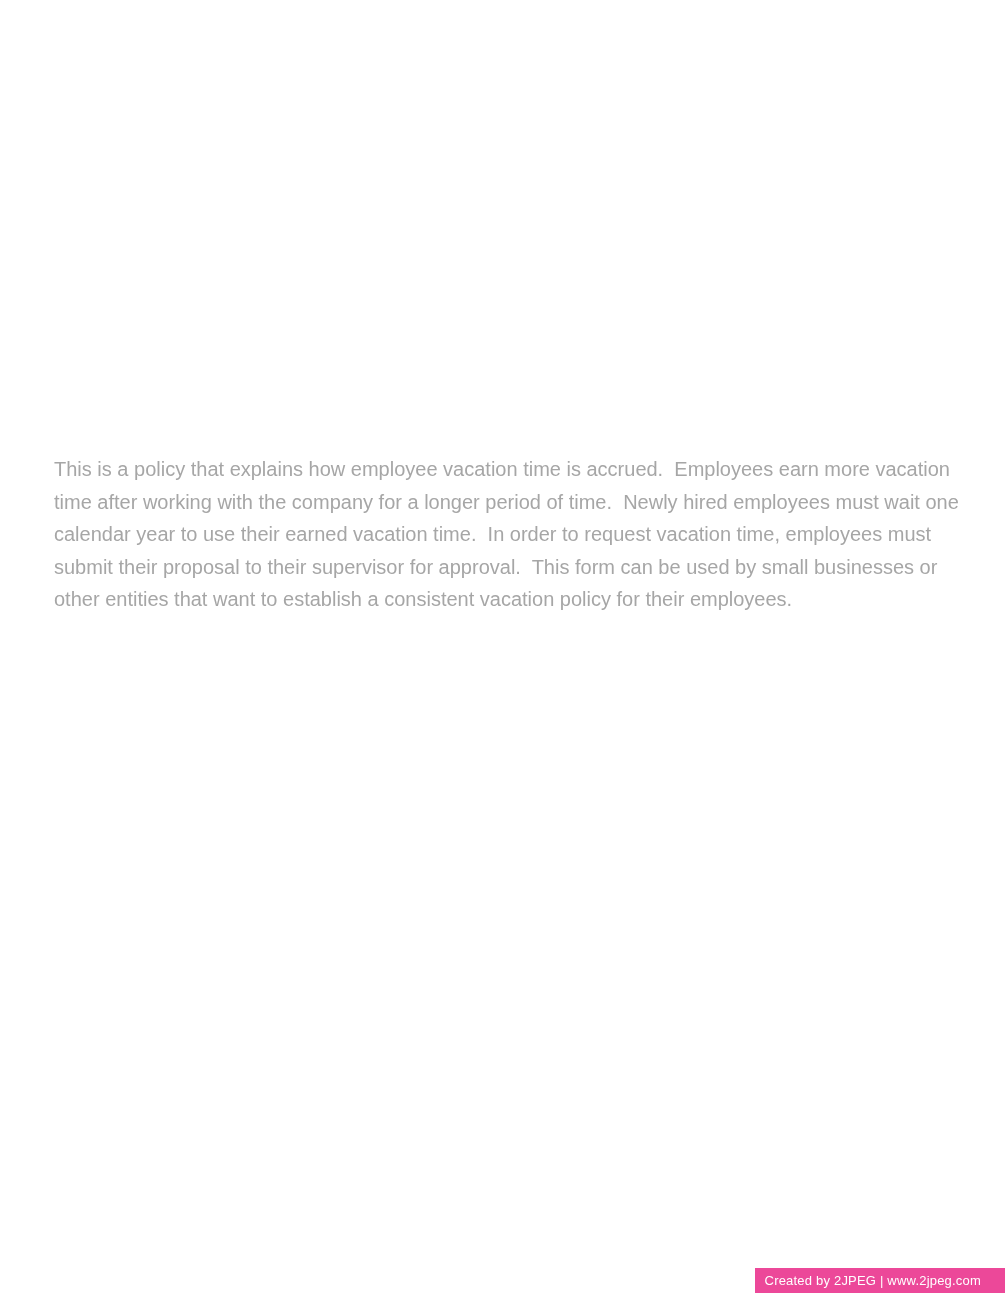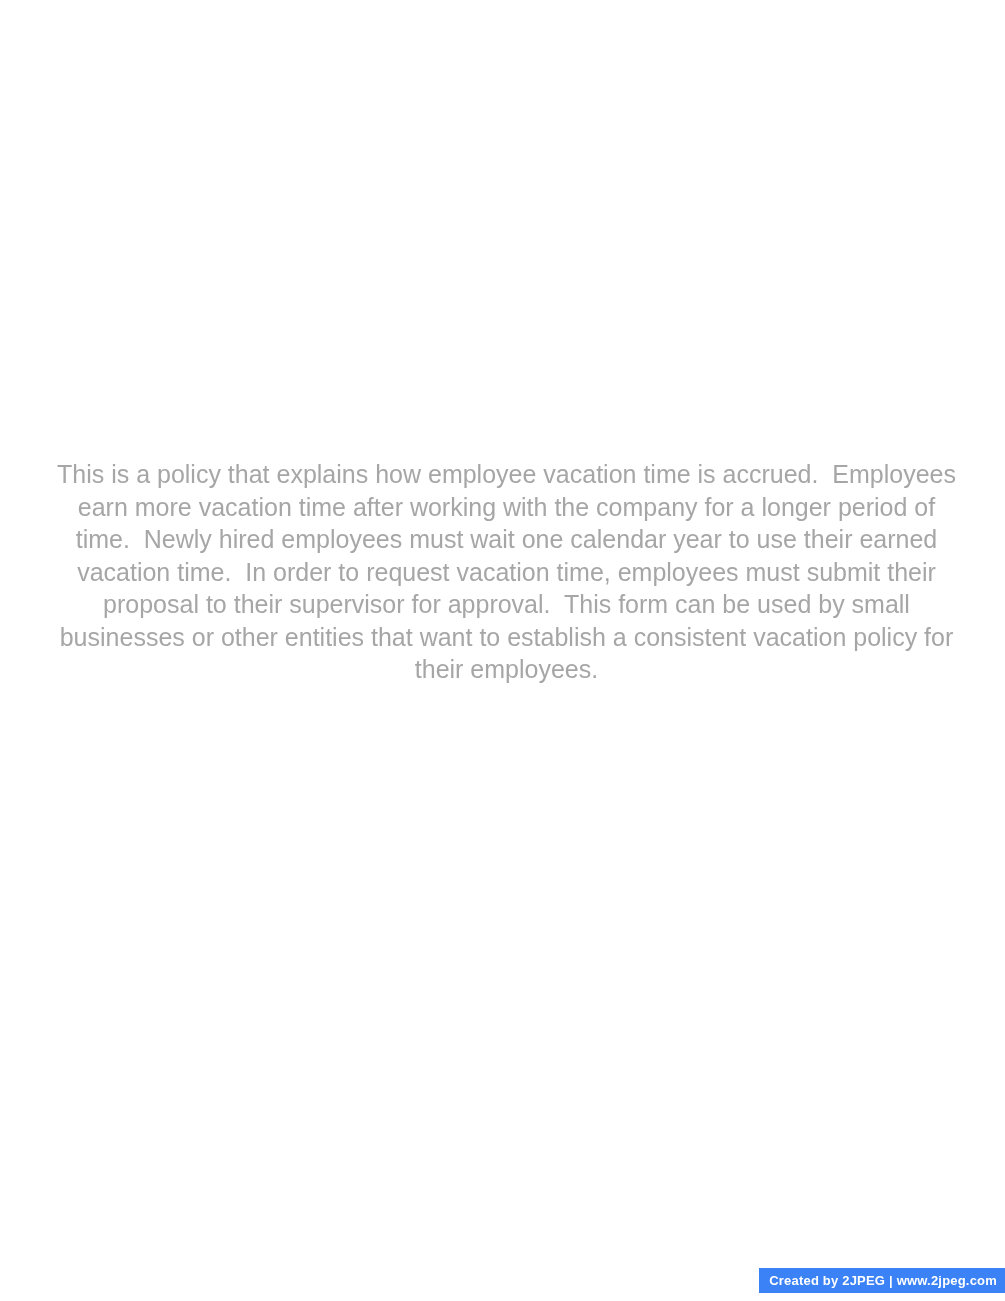--- a/index.html
+++ b/index.html
@@ -32,38 +32,37 @@
     font-weight: 400;
     color: #000000;
     letter-spacing: -0.5px;
     white-space: nowrap;
   }
   .doc-paragraph {
     position: absolute;
     left: 54px;
     top: 433px;
     width: 905px;
-    font-size: 25px;
+    font-size: 20px;
     line-height: 32.5px;
     color: #a6a6a6;
-    text-align: center;
+    text-align: left;
     white-space: pre-wrap;
   }
   .watermark {
     position: absolute;
     right: 0px;
     bottom: 8px;
-    background: #3b82f6;
+    background: #ec4899;
     color: #ffffff;
     font-size: 13px;
     line-height: 19px;
-    padding: 3px 8px 3px 10px;
+    padding: 3px 24px 3px 10px;
     letter-spacing: 0.2px;
     white-space: nowrap;
-    font-weight: bold;
   }
 </style>
 </head>
 <body>
 
 <div class="page">
 
   <p class="doc-paragraph">This is a policy that explains how employee vacation time is accrued.  Employees earn more vacation time after working with the company for a longer period of time.  Newly hired employees must wait one calendar year to use their earned vacation time.  In order to request vacation time, employees must submit their proposal to their supervisor for approval.  This form can be used by small businesses or other entities that want to establish a consistent vacation policy for their employees.</p>
 
   <div class="watermark">Created by 2JPEG | www.2jpeg.com</div>

